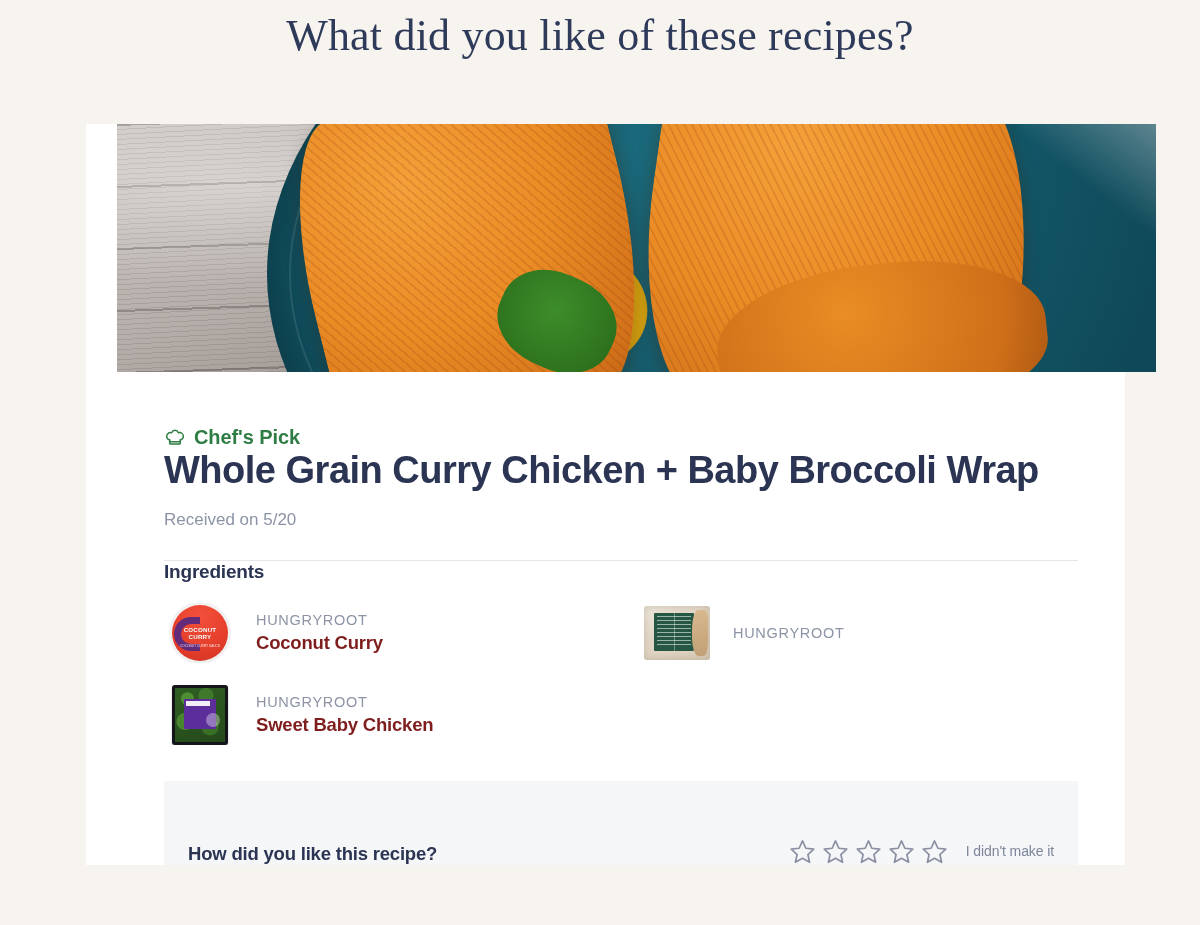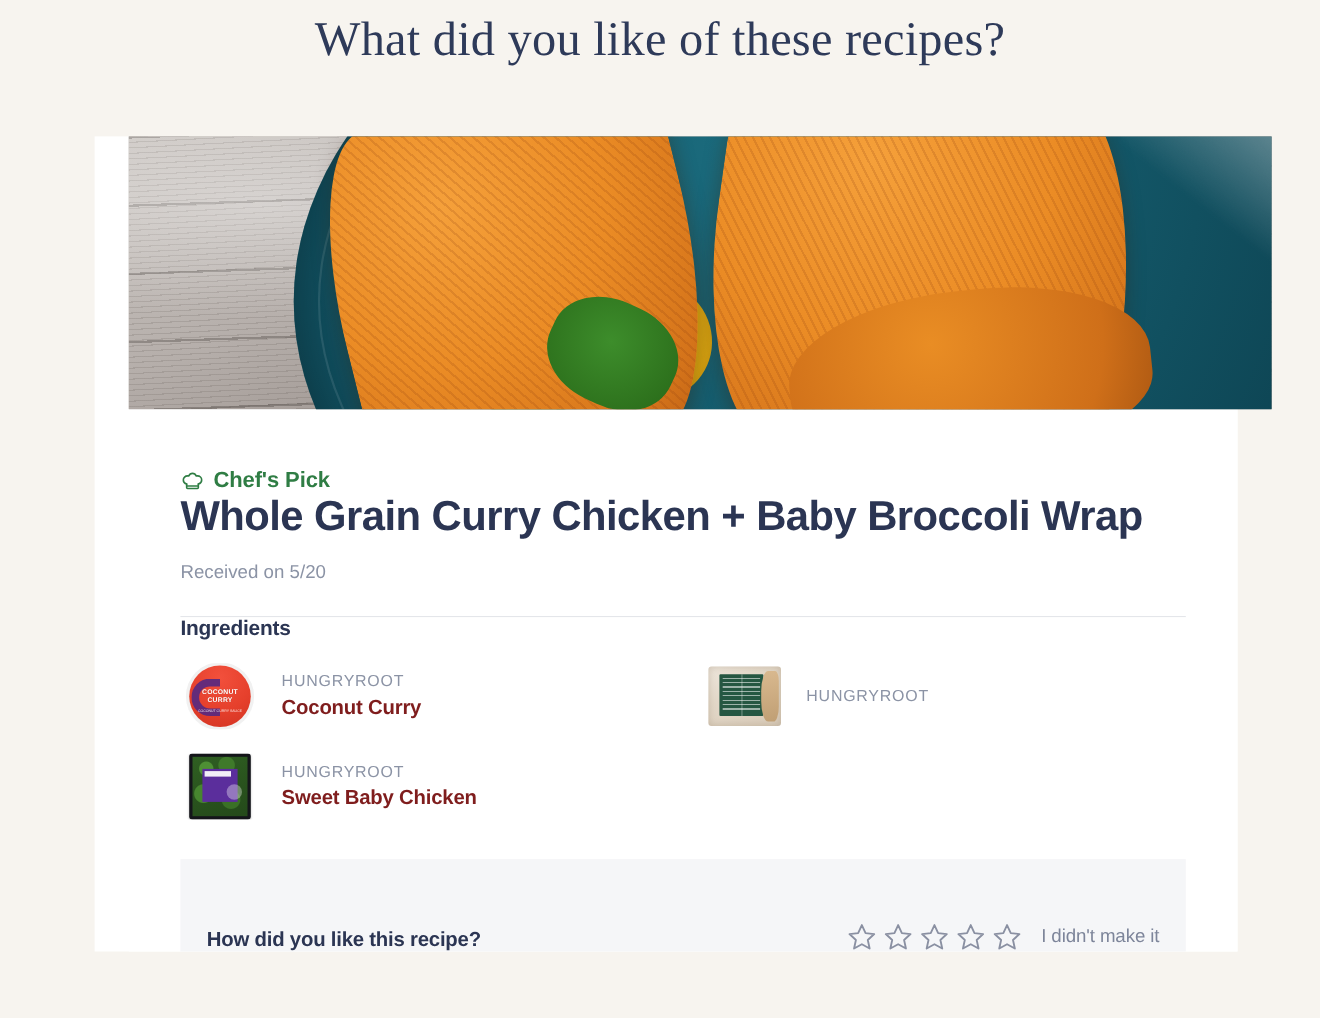--- a/index.html
+++ b/index.html
@@ -393,21 +393,21 @@
     letter-spacing: -0.2px;
   }
   .rating-right {
     display: flex;
     align-items: center;
     gap: 18px;
   }
   .stars { display: flex; gap: 6px; }
   .star { display: block; width: 27px; height: 27px; cursor: pointer; }
   .no-make {
-    font-size: 17px;
+    font-size: 14px;
     color: #7d859a;
     font-weight: 400;
     cursor: pointer;
     letter-spacing: -0.1px;
   }
 </style>
 </head>
 <body>
 
 <h1 class="page-heading">What did you like of these recipes?</h1>

